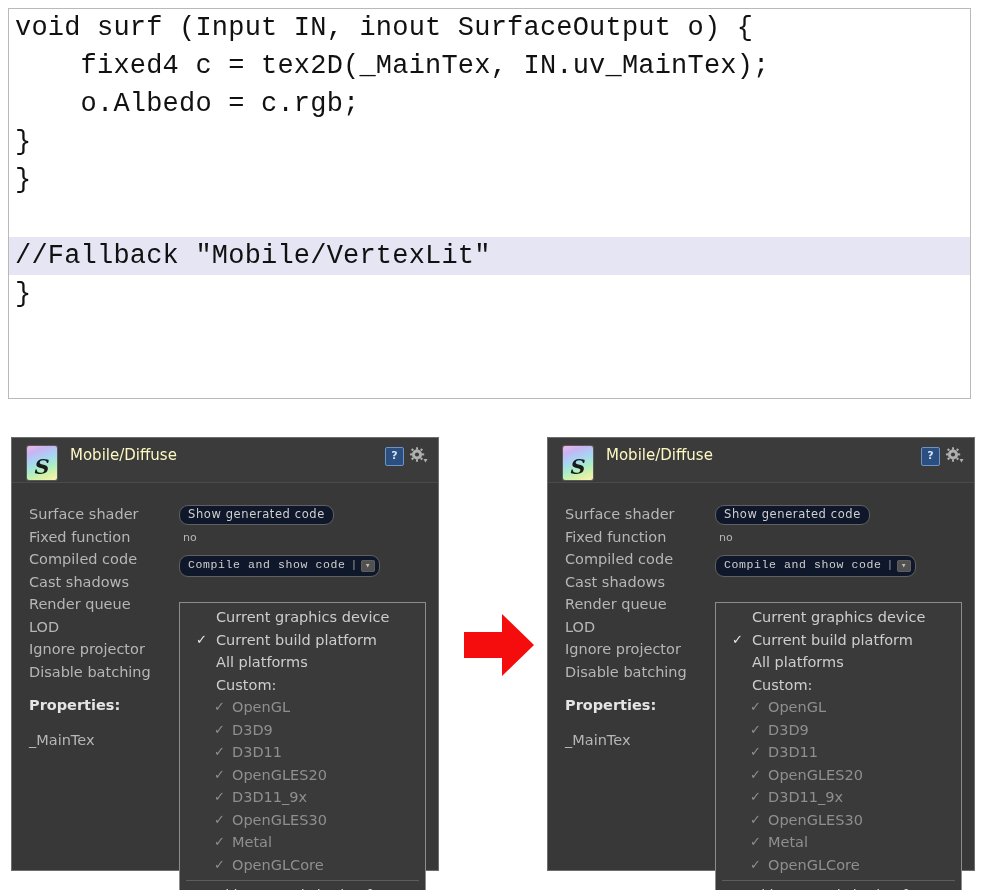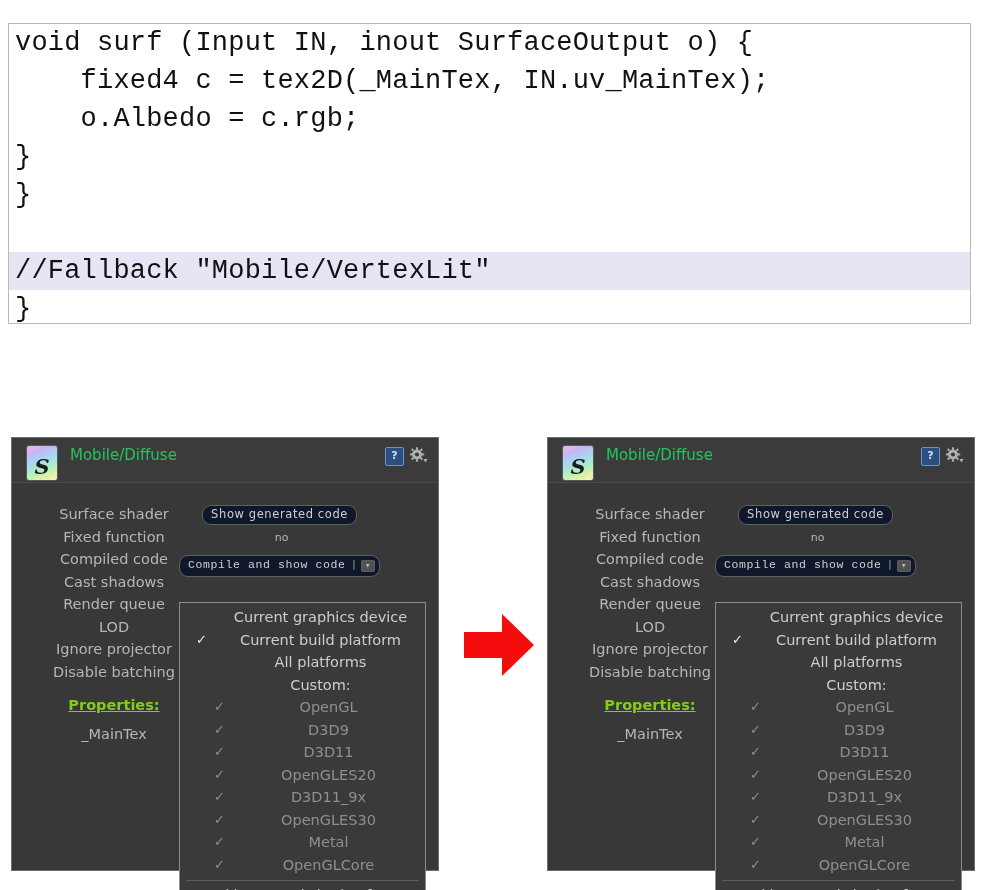--- a/index.html
+++ b/index.html
@@ -12,23 +12,23 @@
     height: 890px;
     position: relative;
     font-family: "Liberation Sans", sans-serif;
     overflow: hidden;
   }
 
   
   #code-block {
     position: absolute;
     left: 8px;
-    top: 23px;
+    top: 8px;
     width: 963px;
-    height: 301px;
+    height: 391px;
     box-sizing: border-box;
     border: 1px solid #b9b9b9;
     background: #ffffff;
     overflow: hidden;
   }
   .code-line {
     font-family: "Liberation Mono", "DejaVu Sans Mono", monospace;
     font-size: 27px;
     line-height: 38px;
     color: #111111;
@@ -80,21 +80,21 @@
     font-style: italic;
     font-size: 21px;
     color: #1a1a1a;
     line-height: 24px;
   }
   .panel-title {
     position: absolute;
     left: 58px;
     top: 8px;
     font-size: 15px;
-    color: #22c55e;
+    color: #fef9c3;
   }
   .help-icon {
     position: absolute;
     right: 34px;
     top: 9px;
     width: 17px;
     height: 17px;
     border-radius: 2px;
     background: #2c4f82;
     border: 1px solid #6e93c4;
@@ -110,42 +110,40 @@
     top: 9px;
     width: 18px;
     height: 17px;
   }
   .gear-icon svg { display: block; }
 
   
   .panel-body {
     position: relative;
     height: calc(100% - 45px);
-    text-align: center;
   }
   .labels {
     position: absolute;
     left: 17px;
     top: 20px;
     width: 170px;
   }
   .label-row {
     font-size: 14.5px;
     line-height: 22.5px;
     color: #b6b6b6;
     white-space: nowrap;
   }
   .label-row.bold {
     font-weight: bold;
-    color: #84cc16;
+    color: #e5e5e5;
     margin-top: 11px;
-    text-decoration: underline;
   }
   .label-row.plain {
-    margin-top: 6px;
+    margin-top: 12px;
   }
 
   .fields {
     position: absolute;
     left: 167px;
     top: 20px;
   }
   .field-btn {
     display: inline-block;
     background: #0f172a;

